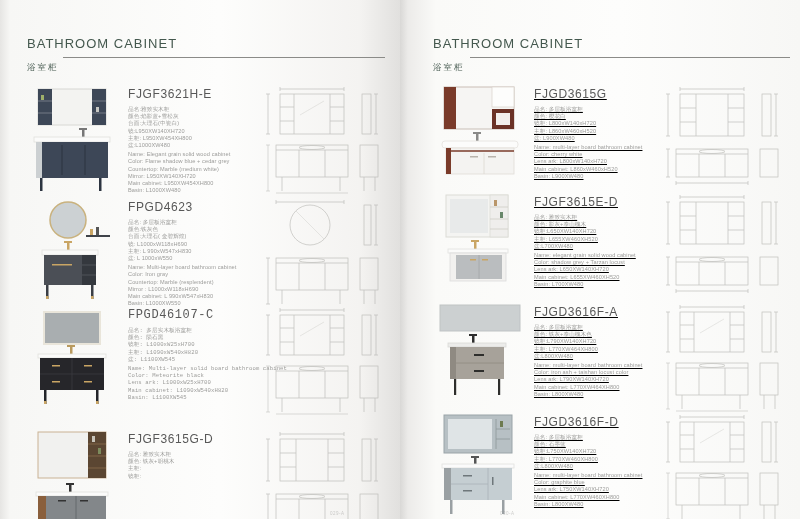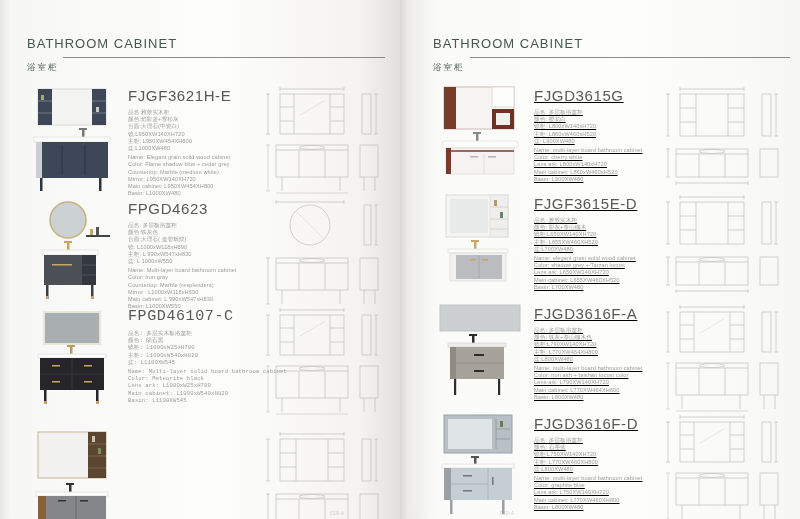--- a/index.html
+++ b/index.html
@@ -23,21 +23,21 @@
   .page-left .hdr-rule { left:63px; width:322px; }
   .page-right .hdr-rule { left:70px; width:320px; }
 
   .row { position:absolute; left:0; width:400px; height:112px; }
   .photo { position:absolute; top:0; width:100px; height:110px; }
   .page-left .photo { left:22px; }
   .page-right .photo { left:30px; }
   .specs { position:absolute; top:2px; width:126px; }
   .page-left .specs { left:128px; }
   .page-right .specs { left:134px;text-decoration:underline; }
-  .code { font-size:15px; font-weight:400; color:#585858; letter-spacing:.6px; margin-bottom:5px; }
+  .code { font-size:12px; font-weight:400; color:#585858; letter-spacing:.6px; margin-bottom:5px; }
   .spec-line { font-size:5.6px; line-height:7.2px; color:#9c9c9a; letter-spacing:.1px; white-space:nowrap; }
   .spec-gap { height:2px; }
   .drawing { position:absolute; top:0; width:140px; height:110px; opacity:.85; }
   .page-left .drawing { left:252px; }
   .page-right .drawing { left:252px; }
 
   .footer { position:absolute; bottom:3px; font-size:4.5px; color:#9a9a98; opacity:.5; letter-spacing:.5px; }
   .footer-left { left:330px; }
   .footer-right { left:100px; }
   .defs-hidden { position:absolute; width:0; height:0; overflow:hidden; }
@@ -249,20 +249,29 @@
           <rect x="47" y="54" width="2.5" height="8" fill="#333"></rect>
             <rect x="44" y="53" width="8" height="2" fill="#333"></rect>
           <rect x="14" y="62" width="72" height="4" fill="#fbfbfa" stroke="#e0e0dc" stroke-width="0.8"></rect>
           <rect x="16" y="66" width="68" height="28" fill="var(--cab)"></rect>
           <rect x="16" y="66" width="8" height="28" fill="var(--accent)"></rect>
           <path d="M54 66v28" stroke="#5e6265" stroke-width="0.8"></path>
           <rect x="36" y="70" width="8" height="1.5" fill="#333"></rect>
             <rect x="58" y="70" width="8" height="1.5" fill="#333"></rect>
         </svg>
       </div>
+      <div class="specs">
+        <div class="code">FJGF3615G-D</div>
+        <div>
+            <div class="spec-line">品名: 雅致实木柜</div>
+            <div class="spec-line">颜色: 铁灰+胡桃木</div>
+            <div class="spec-line">主柜:</div>
+            <div class="spec-line">镜柜:</div>
+          </div>
+      </div>
       <div class="drawing">
         <svg viewBox="0 0 140 110">
             <use href="#dimC"></use>
           </svg>
       </div>
     </div>
 
     <div class="footer footer-left">029-A</div>
   </div>
 

